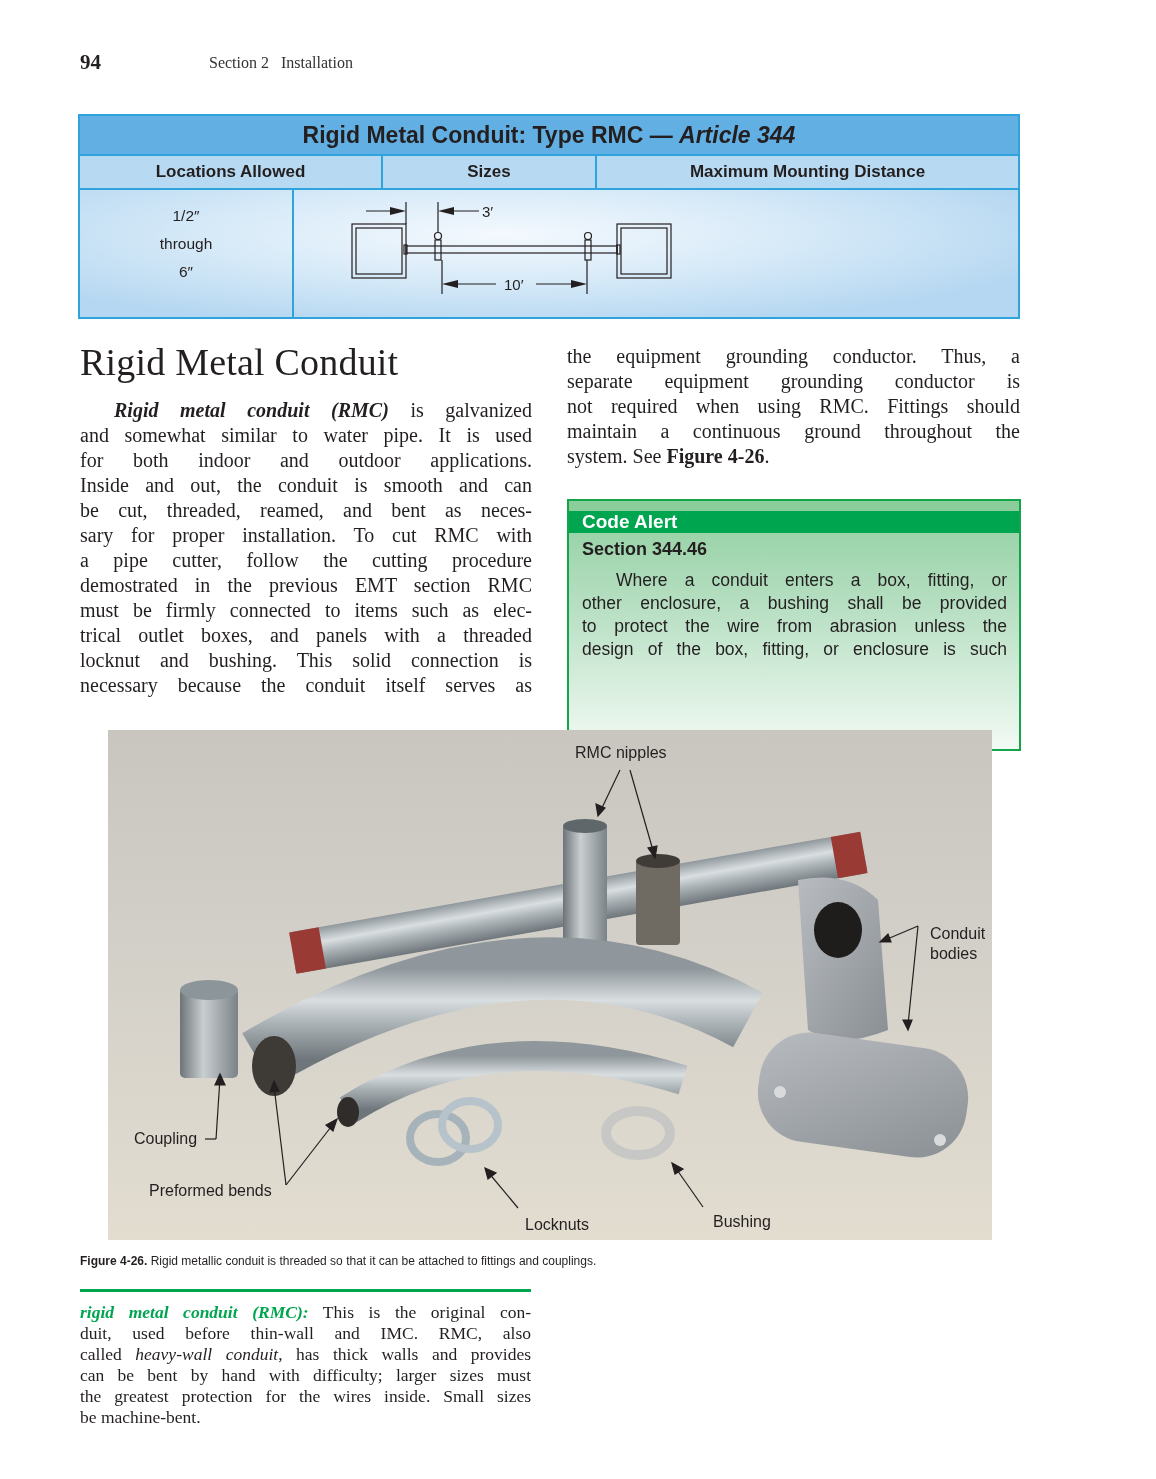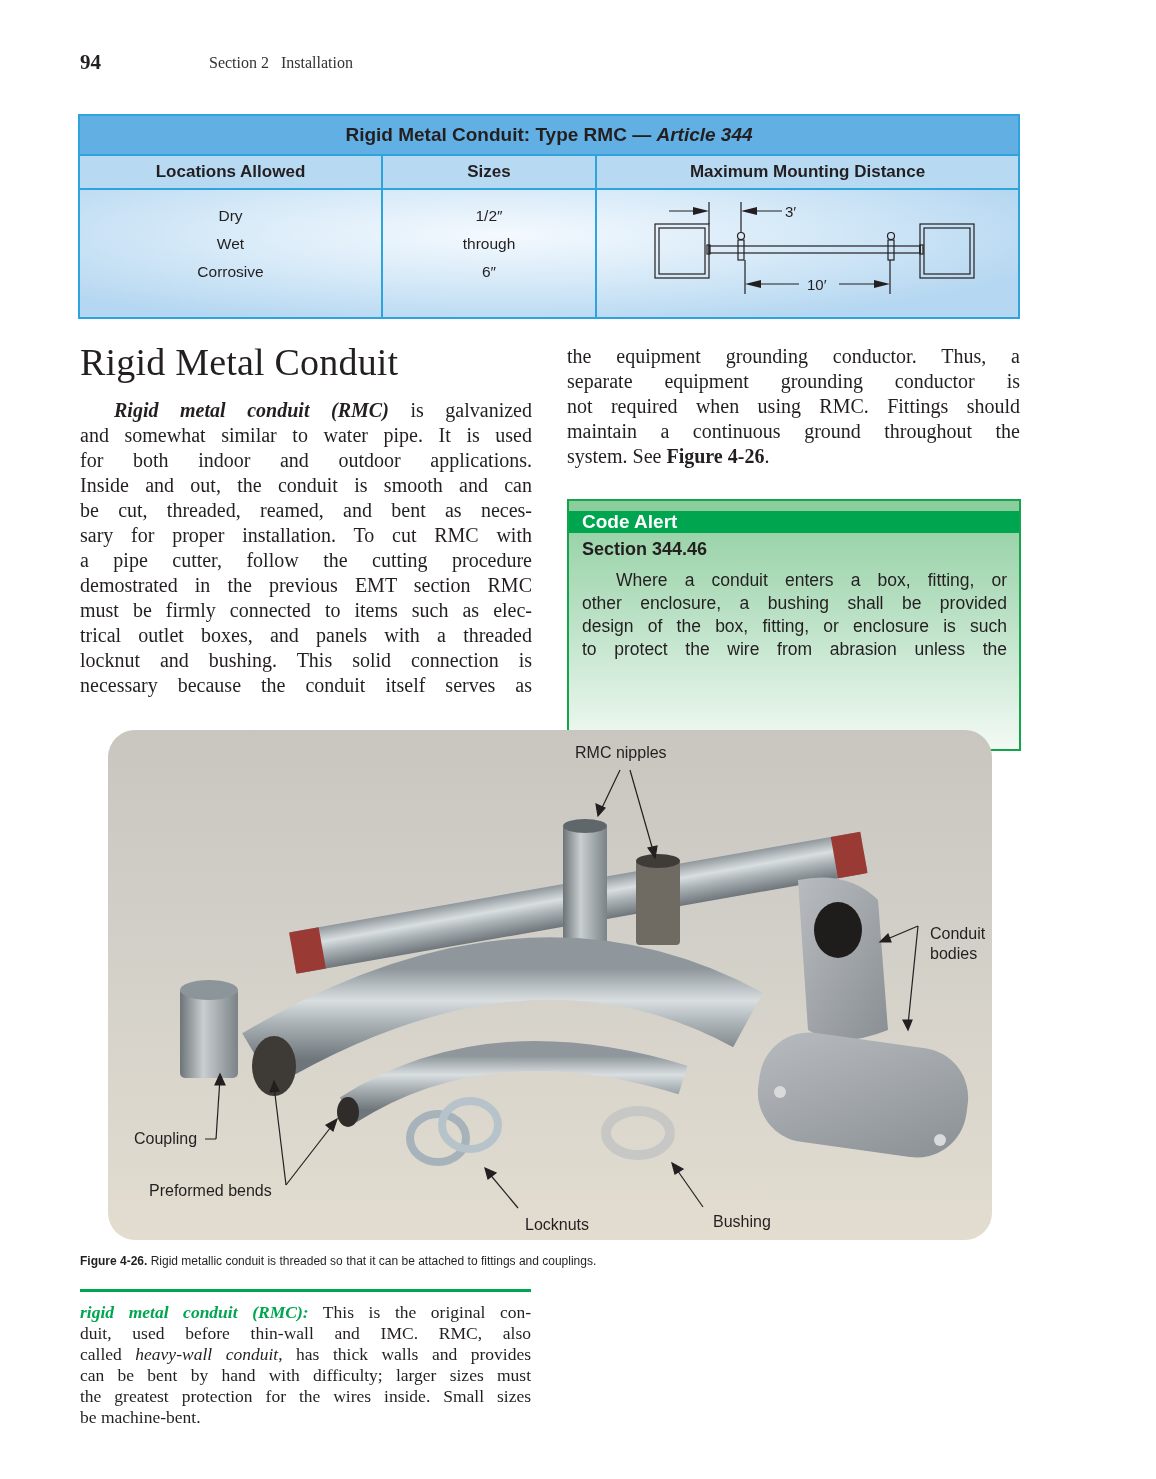--- a/index.html
+++ b/index.html
@@ -5,21 +5,21 @@
   * { box-sizing: border-box; margin: 0; padding: 0; }
   html, body { width: 1156px; height: 1479px; background: #ffffff; }
   body { position: relative; font-family: "DejaVu Serif", "Liberation Serif", serif; color: #231f20; overflow: hidden; }
 
   .running-head { position: absolute; top: 50px; left: 80px; height: 26px; }
   .page-number { position: absolute; left: 0; top: 0; font-family: "Liberation Serif", serif; font-weight: bold; font-size: 21px; }
   .section-label { position: absolute; left: 129px; top: 4px; white-space: nowrap; font-family: "Liberation Serif", serif; font-size: 16px; color: #333; }
 
   
   .rmc-table { position: absolute; left: 78px; top: 114px; width: 942px; height: 205px; border: 2px solid #2ea3dc; background: #b6d8f1; }
-  .rmc-table .title-row { height: 40px; background: #62b0e3; border-bottom: 2px solid #2ea3dc; display: flex; align-items: center; justify-content: center; font-family: "Liberation Sans", sans-serif; font-weight: bold; font-size: 19px; color: #231f20; }
+  .rmc-table .title-row { height: 40px; background: #62b0e3; border-bottom: 2px solid #2ea3dc; display: flex; align-items: center; justify-content: center; font-family: "Liberation Sans", sans-serif; font-weight: bold; font-size: 23px; color: #231f20; }
   .rmc-table .title-row i { font-style: italic; }
   .rmc-table .head-row { display: flex; height: 34px; border-bottom: 2px solid #2ea3dc; background: #b7d9f2; }
   .rmc-table .cell-head { display: flex; align-items: center; justify-content: center; font-family: "Liberation Sans", sans-serif; font-weight: bold; font-size: 17px; }
   .rmc-table .col1 { width: 303px; border-right: 2px solid #2ea3dc; }
   .rmc-table .col2 { width: 214px; border-right: 2px solid #2ea3dc; }
   .rmc-table .col3 { flex: 1; }
   .rmc-table .body-row { display: flex; height: 127px; background: radial-gradient(ellipse at 45% 35%, #f4f9fe 0%, #d7eaf8 40%, #b5d7f1 80%); }
   .rmc-table .cell-body { display: flex; flex-direction: column; align-items: center; padding-top: 12px; font-family: "Liberation Sans", sans-serif; font-size: 15.5px; line-height: 28px; }
   .diagram-cell { position: relative; }
   .diagram-cell svg { position: absolute; left: 40px; top: 6px; }
@@ -38,21 +38,21 @@
   
   .code-alert { position: absolute; left: 567px; top: 499px; width: 454px; height: 252px; border: 2px solid #14a54a; background: linear-gradient(180deg, #8fcf9f 0%, #b9e0c4 45%, #f2faf4 100%); }
   .code-alert .top-strip { height: 10px; background: #8ccd9c; }
   .code-alert .alert-title { height: 22px; background: #00a550; color: #fff; font-family: "Liberation Sans", sans-serif; font-weight: bold; font-size: 19px; line-height: 22px; padding-left: 13px; }
   .code-alert .alert-section { font-family: "Liberation Sans", sans-serif; font-weight: bold; font-size: 18px; padding: 6px 0 0 13px; color: #231f20; }
   .code-alert .alert-body { font-family: "Liberation Sans", sans-serif; font-size: 17.5px; line-height: 23px; padding: 9px 12px 0 13px; color: #231f20; }
   .code-alert .alert-body .line { height: 23px; }
   .code-alert .alert-body .indent { display: inline-block; width: 34px; }
 
   
-  .photo { position: absolute; left: 108px; top: 730px; width: 884px; height: 510px; overflow: hidden; background: linear-gradient(180deg, #c9c6c0 0%, #d2cfc8 40%, #dad6cc 70%, #e3ddd0 100%); border-radius: 27px; }
+  .photo { position: absolute; left: 108px; top: 730px; width: 884px; height: 510px; overflow: hidden; background: linear-gradient(180deg, #c9c6c0 0%, #d2cfc8 40%, #dad6cc 70%, #e3ddd0 100%); }
   .photo svg { position: absolute; left: 0; top: 0; }
   .callout { position: absolute; font-family: "Liberation Sans", sans-serif; font-size: 16px; color: #231f20; white-space: nowrap; line-height: 20px; }
 
   .figure-caption { position: absolute; left: 80px; top: 1254px; font-family: "Liberation Sans", sans-serif; font-size: 12px; color: #231f20; white-space: nowrap; }
   .figure-caption b { font-weight: bold; }
 
   .gloss-rule { position: absolute; left: 80px; top: 1289px; width: 451px; height: 3px; background: #00a550; }
   .glossary { position: absolute; left: 80px; top: 1302px; width: 451px; font-family: "Liberation Serif", serif; font-size: 17.5px; line-height: 21px; color: #231f20; }
   .glossary .line { height: 21px; }
   .glossary .term { color: #00a550; font-weight: bold; font-style: italic; }
@@ -70,25 +70,20 @@
   <div class="title-row">
     <span style="white-space:pre">Rigid Metal Conduit: Type RMC — </span>
       <i>Article 344</i>
   </div>
   <div class="head-row">
     <div class="cell-head col1">Locations Allowed</div>
     <div class="cell-head col2">Sizes</div>
     <div class="cell-head col3">Maximum Mounting Distance</div>
   </div>
   <div class="body-row">
-    <div class="cell-body col1">
-      <span>Dry</span>
-      <span>Wet</span>
-      <span>Corrosive</span>
-    </div>
     <div class="cell-body col2">
       <span>1/2″</span>
       <span>through</span>
       <span>6″</span>
     </div>
     <div class="cell-body col3 diagram-cell">
       <svg width="360" height="115" viewBox="0 0 360 115">
         <g fill="none" stroke="#231f20" stroke-width="1.2">
 
           <rect x="18" y="28" width="54" height="54"></rect>
@@ -155,22 +150,22 @@
   <span class="line last"><span style="white-space:pre">system. See </span><b>Figure 4-26</b><span>.</span></span>
 </div>
 
 <div class="code-alert">
   <div class="top-strip"></div>
   <div class="alert-title">Code Alert</div>
   <div class="alert-section">Section 344.46</div>
   <div class="alert-body">
     <span class="line"><span class="indent"></span><span>Where a conduit enters a box, fitting, or</span></span>
     <span class="line">other enclosure, a bushing shall be provided</span>
+    <span class="line">to protect the wire from abrasion unless the</span>
     <span class="line">design of the box, fitting, or enclosure is such</span>
-    <span class="line">to protect the wire from abrasion unless the</span>
   </div>
 </div>
 
 <div class="photo">
   <svg width="884" height="510" viewBox="0 0 884 510">
     <defs>
       <linearGradient id="galv" x1="0" y1="0" x2="0" y2="1">
         <stop offset="0" stop-color="#8f979c"></stop>
         <stop offset="0.35" stop-color="#d9dee0"></stop>
         <stop offset="0.6" stop-color="#aab2b6"></stop>

